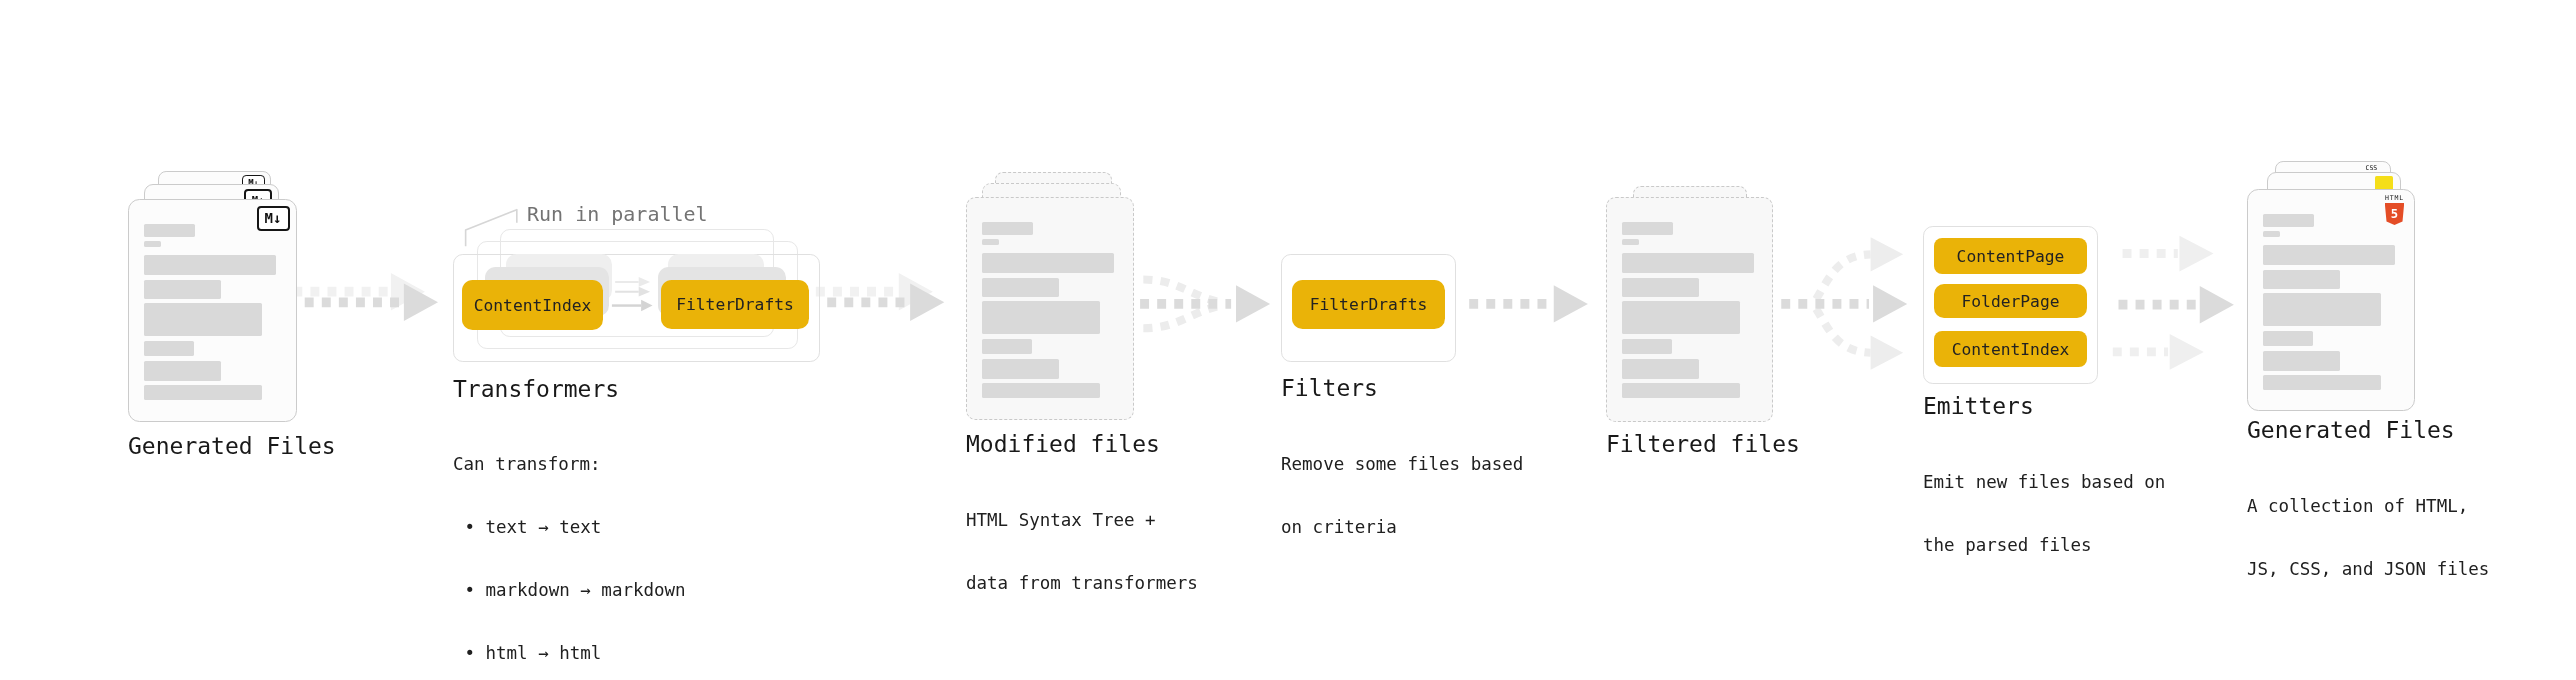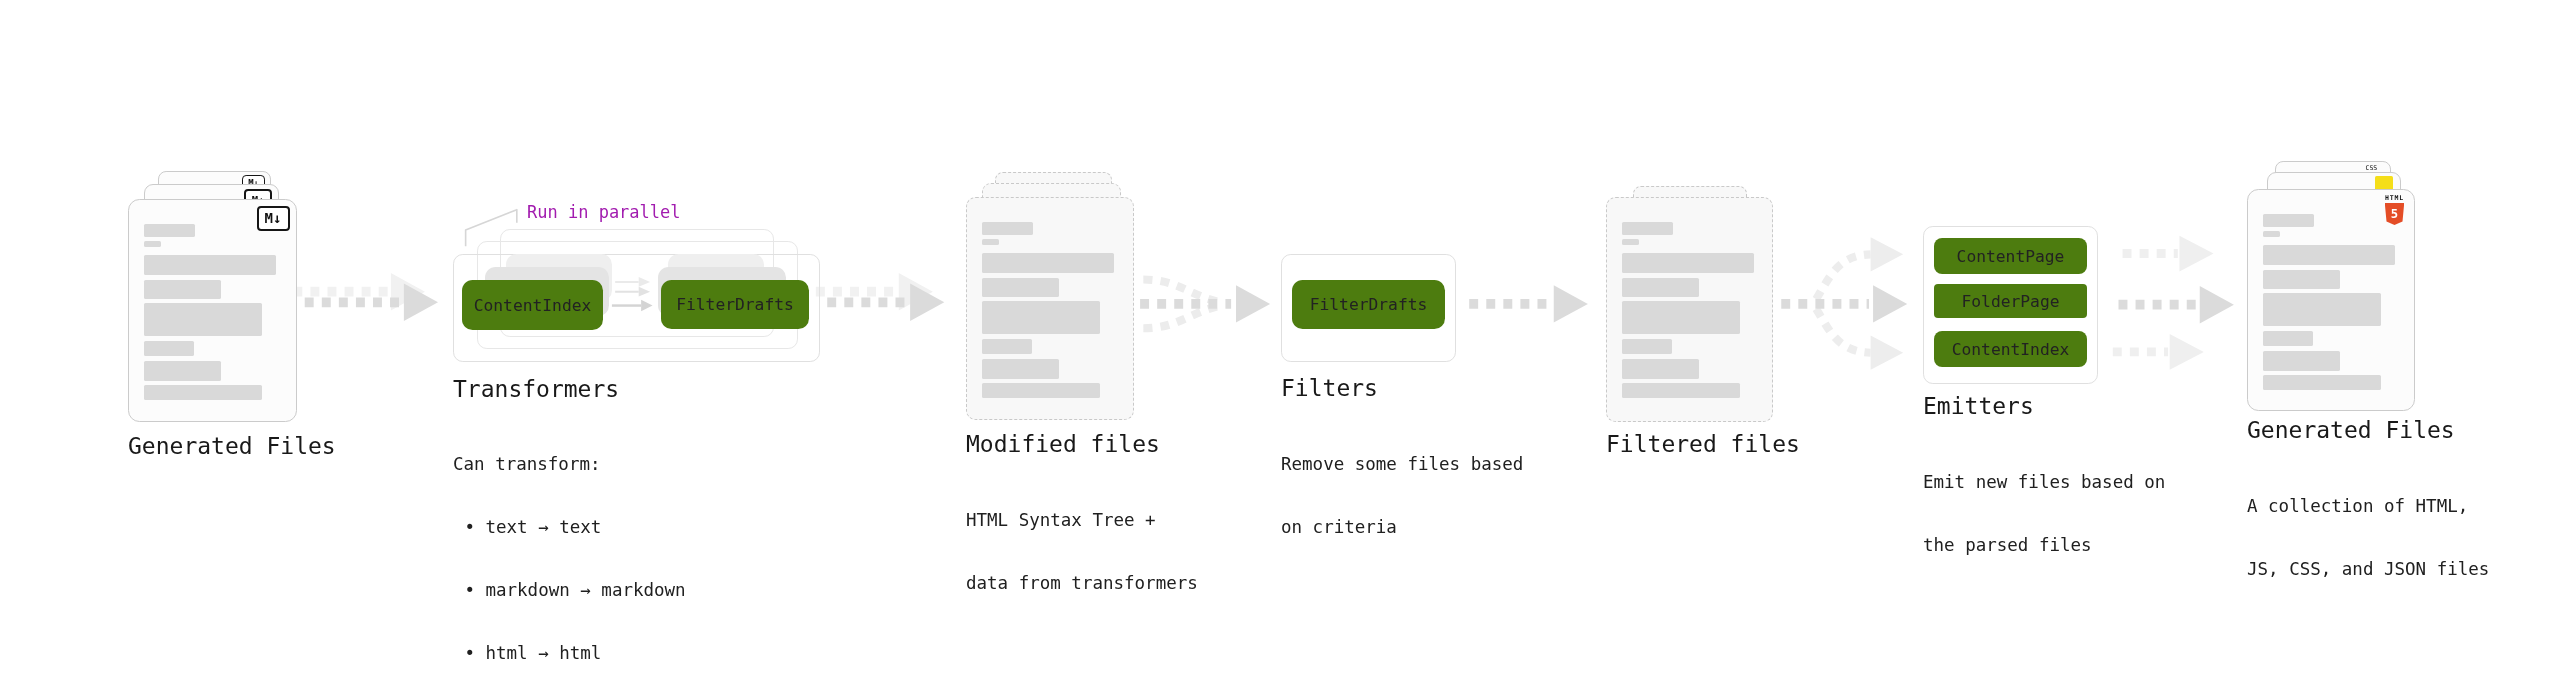--- a/index.html
+++ b/index.html
@@ -19,37 +19,37 @@
   .md-badge.lg{top:5.7px;right:6.5px;width:29px;height:21px;font-size:14px;}
   .md-badge.md{top:4.1px;right:5.7px;width:24.4px;height:17px;font-size:10.6px;border-width:2px;}
   .md-badge.sm{top:3.3px;right:4.9px;width:21px;height:14px;font-size:9px;border-width:1.6px;}
 
   
   .css-badge{position:absolute;top:3.3px;right:8.1px;width:21px;text-align:center;font-weight:normal;
              font-size:6.5px;line-height:7.3px;color:#111;}
   .css-underline{height:3.3px;margin-top:0.8px;border-radius:0.8px;}
   .js-badge{position:absolute;top:3.3px;right:7.3px;width:18px;height:14px;border-radius:1.6px;}
   .html5-badge{position:absolute;top:4.9px;right:9px;width:21px;text-align:center;}
-  .html5-word{font-size:6.5px;font-weight:bold;letter-spacing:0.8px;color:#111;line-height:7.3px;}
+  .html5-word{font-size:6.5px;font-weight:normal;letter-spacing:0.8px;color:#111;line-height:7.3px;}
   .html5-shield{margin:0.8px auto 0;width:19.5px;height:22px;display:flex;align-items:center;justify-content:center;
                 clip-path:polygon(0 0,100% 0,91% 84%,50% 100%,9% 84%);}
   .html5-shield span{color:#ffffff;font-size:12.2px;font-weight:bold;}
 
   
   .group-box{position:absolute;border:1.6px solid #e0e0e0;border-radius:9.8px;background:transparent;z-index:2;}
   .group-box.ghost{border-color:#e7e7e7;}
-  .pill{position:absolute;background:#4d7c0f;border-radius:10.6px;display:flex;align-items:center;
+  .pill{position:absolute;background:#eab308;border-radius:10.6px;display:flex;align-items:center;
         justify-content:center;font-size:16.3px;color:#222;z-index:4;}
   .pill.ghost1{background:#e4e4e4;z-index:3;}
   .pill.ghost2{background:#efefef;z-index:2;}
 
   
   .title{position:absolute;font-size:23px;font-weight:500;color:#191919;line-height:24.4px;z-index:5;white-space:pre;}
   .body-text{position:absolute;font-size:17.5px;color:#202020;line-height:21px;z-index:5;white-space:pre;}
-  .note-label{position:absolute;font-size:17px;color:#a21caf;z-index:5;white-space:pre;}
+  .note-label{position:absolute;font-size:20px;color:#737373;z-index:5;white-space:pre;}
 </style>
 </head>
 <body>
 
 <div class="canvas">
 
   <svg class="arrows" width="2576" height="681" viewBox="0 0 3170 838">
 
     <g>
       <line x1="361" y1="359" x2="481" y2="359" stroke="#f1f1f1" stroke-width="12" stroke-dasharray="11 10"></line>
@@ -197,21 +197,21 @@
           <div class="bar" style="top: 161px; height: 19.5px; width: 77px; background: rgb(217, 217, 217);"></div>
           <div class="bar" style="top: 185px; height: 14.6px; width: 118px; background: rgb(217, 217, 217);"></div>
         </div>
     </div>
   </div>
   <div class="title" style="left:1606px;top:432px">Filtered files</div>
 
   <div>
     <div class="group-box" style="left:1923px;top:226px;width:173px;height:156px;"></div>
     <div class="pill" style="left:1934px;top:238px;width:153px;height:36px;border-radius:8.1px;">ContentPage</div>
-    <div class="pill" style="left:1934px;top:284px;width:153px;height:34px;border-radius:4px;text-align:center;">FolderPage</div>
+    <div class="pill" style="left:1934px;top:284px;width:153px;height:34px;border-radius:10px;text-align:center;">FolderPage</div>
     <div class="pill" style="left:1934px;top:331px;width:153px;height:36px;border-radius:8.1px;">ContentIndex</div>
   </div>
   <div class="title" style="left:1923px;top:394px">Emitters</div>
   <div class="body-text" style="left:1923px;top:430px">
     <div>Emit new files based on</div>
     <div>the parsed files</div>
   </div>
 
   <div>
     <div class="file-card" style="left:2275px;top:161px;width:114px;height:195px;border-radius:8.1px;">

